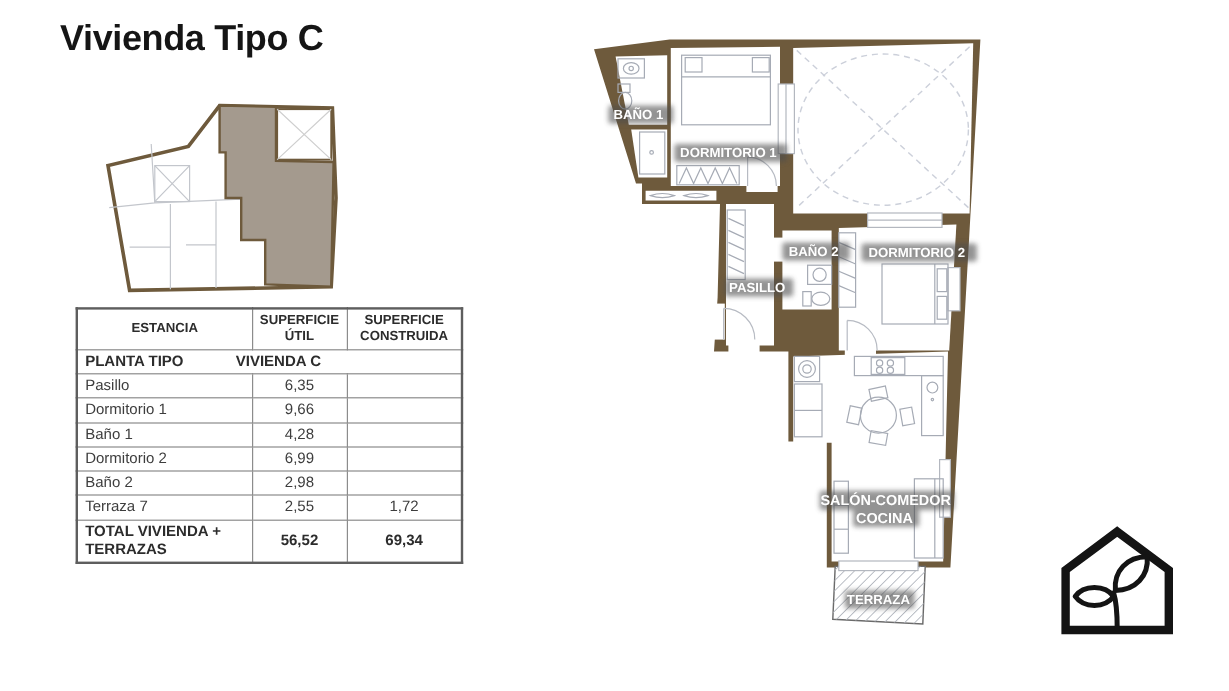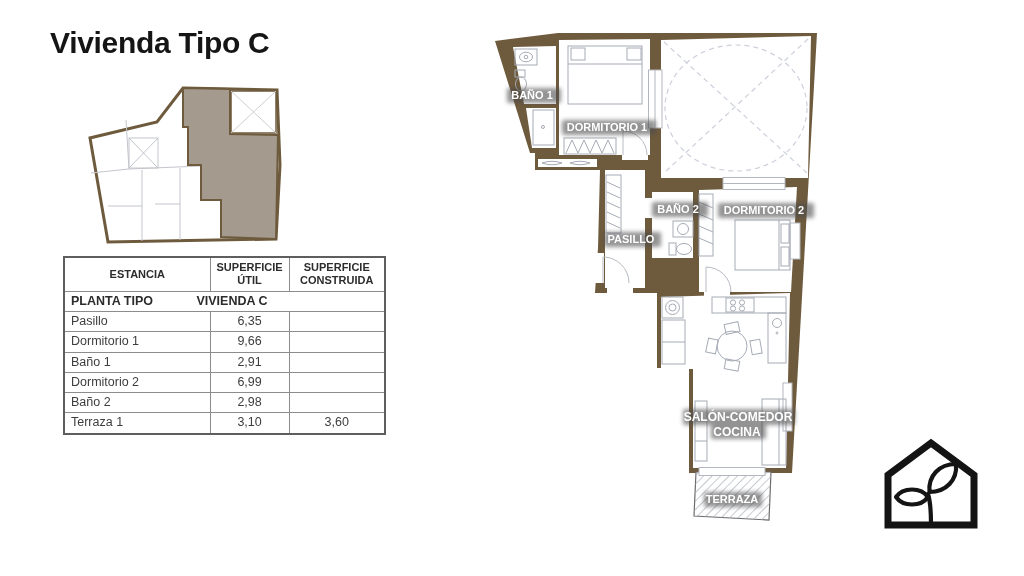--- a/index.html
+++ b/index.html
@@ -1,21 +1,21 @@
 <!DOCTYPE html>
 <html><head>
 <meta charset="utf-8">
 <style>
   html,body{margin:0;padding:0;}
   body{
     width:1024px;height:576px;position:relative;overflow:hidden;
     background:#ffffff;font-family:"Liberation Sans",sans-serif;
   }
   .page-title{
-    position:absolute;left:50px;top:26px;
+    position:absolute;left:50px;top:16px;
     font-size:30px;font-weight:600;color:#151515;letter-spacing:-0.3px;
   }
   .table-wrap{position:absolute;left:63px;top:256px;width:323px;}
   table.area-table{
     border-collapse:collapse;width:100%;table-layout:fixed;
     border:2px solid #5e5e5e;color:#3d3d3d;
   }
   .area-table th,.area-table td{
     border:1px solid #8c8c8c;padding:2px 6px;line-height:1.22;
   }
@@ -77,37 +77,42 @@
           <td class="c-num">6,35</td>
           <td class="c-num"></td>
         </tr>
         <tr>
           <td class="c-name">Dormitorio 1</td>
           <td class="c-num">9,66</td>
           <td class="c-num"></td>
         </tr>
         <tr>
           <td class="c-name">Baño 1</td>
-          <td class="c-num">2,91</td>
+          <td class="c-num">4,28</td>
           <td class="c-num"></td>
         </tr>
         <tr>
           <td class="c-name">Dormitorio 2</td>
           <td class="c-num">6,99</td>
           <td class="c-num"></td>
         </tr>
         <tr>
           <td class="c-name">Baño 2</td>
           <td class="c-num">2,98</td>
           <td class="c-num"></td>
         </tr>
         <tr>
-          <td class="c-name">Terraza 1</td>
-          <td class="c-num">3,10</td>
-          <td class="c-num">3,60</td>
+          <td class="c-name">Terraza 7</td>
+          <td class="c-num">2,55</td>
+          <td class="c-num">1,72</td>
+        </tr>
+        <tr class="bold">
+          <td class="c-name">TOTAL VIVIENDA + TERRAZAS</td>
+          <td class="c-num">56,52</td>
+          <td class="c-num">69,34</td>
         </tr>
       </tbody>
   </table>
 </div>
 
 <svg viewBox="0 0 360 540" style="position:absolute;left:480px;top:20px;width:360px;height:540px">
   <defs>
     <filter id="soft" x="-60%" y="-60%" width="220%" height="220%">
         <feGaussianBlur stdDeviation="2.2"></feGaussianBlur>
       </filter>

